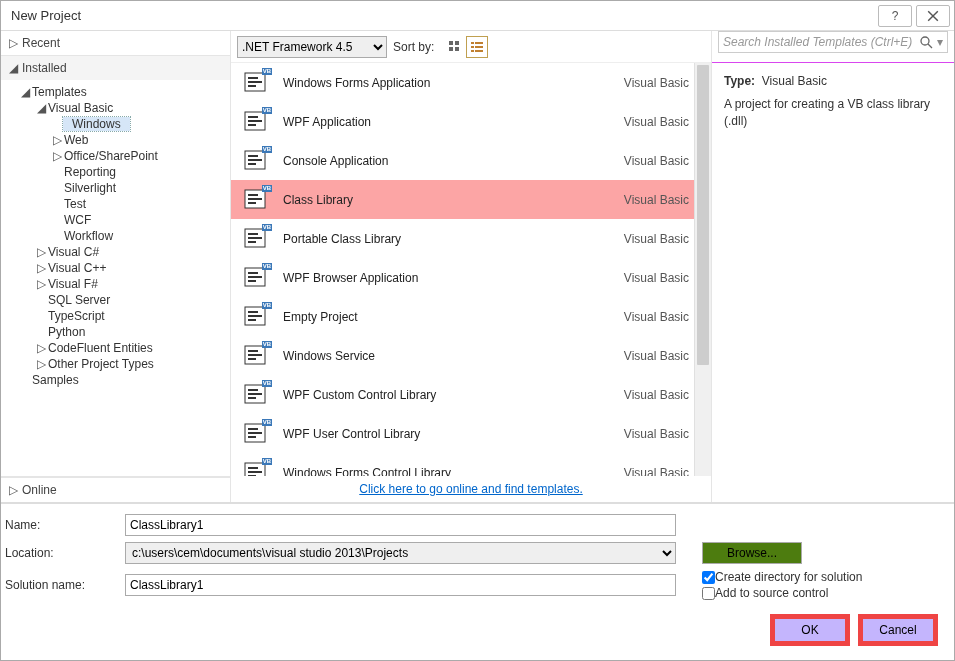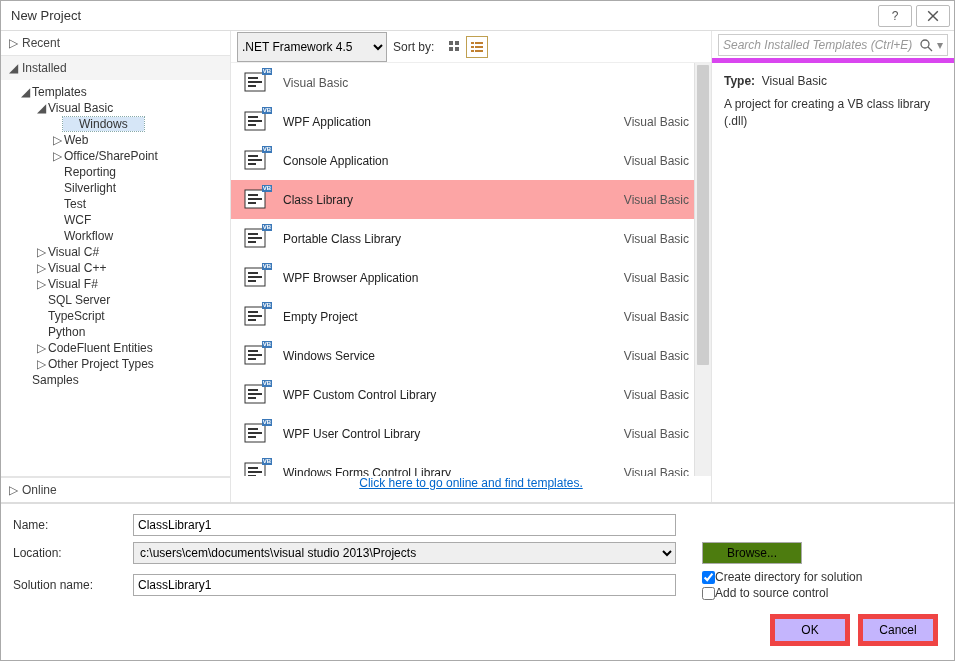--- a/index.html
+++ b/index.html
@@ -15,56 +15,56 @@
   .left-section { border-bottom: 1px solid #e5e5e5;}
   .expander { display: flex; align-items: center; padding: 5px 8px; cursor: default; color:#444;}
   .expander .caret { width:10px; display:inline-block; margin-right:2px; color:#555;}
   .expander.section { background:#f4f4f4;}
   .tree { padding: 4px 0 4px 0; }
   .tree-item { display:flex; align-items:center; padding: 1px 0; cursor:default; color:#333;}
   .ti-indent1 { padding-left: 20px;}
   .ti-indent2 { padding-left: 36px;}
   .ti-indent3 { padding-left: 52px;}
   .tree-caret {width:10px; display:inline-block; color:#555;}
-  .tree-item.selected span.lbl { background:#d6e6f7; outline:1px dotted #8aa; padding:0 16px;}
+  .tree-item.selected span.lbl { background:#d6e6f7; outline:1px dotted #8aa; padding:0 9px;}
   .lbl { padding: 0 1px;}
 
   .mid { flex: 1; display:flex; flex-direction:column; border-right:1px solid #e5e5e5; overflow:hidden;}
   .mid-toolbar { height: 32px; border-bottom: 1px solid #eee; display:flex; align-items:center; padding: 0 6px; gap:6px;}
-  select.framework { width: 150px; height:30px; font-size:12px; border:1px solid #aaa;}
+  select.framework { width: 150px; height:22px; font-size:12px; border:1px solid #aaa;}
   .sortlabel { color:#333;}
   select.sortby { width:180px; height:22px; font-size:12px; border:1px solid #aaa;}
   .view-toggle { display:flex; margin-left:4px;}
   .vt-btn { width:22px; height:22px; border:1px solid transparent; display:flex; align-items:center; justify-content:center; cursor:default;}
   .vt-btn.active { border-color:#c0a050; background:#fff;}
   .vt-btn svg { width:14px; height:14px;}
 
   .mid-list { flex:1; overflow:hidden; position:relative;}
   .template-row { display:flex; align-items:center; height:39px; padding:0 12px; cursor:default;}
   .template-row.selected { background:#fca5a5;}
   .template-icon { width:28px; height:28px; margin-right:12px; position:relative;}
   .template-icon svg { width:28px; height:28px;}
   .template-name { flex:1; color:#222; font-size:12px;}
   .template-lang { color:#555; font-size:12px; margin-right:10px;}
-  .mid-footer { height:26px; display:flex; align-items:flex-start; justify-content:center;}
+  .mid-footer { height:26px; display:flex; align-items:center; justify-content:center;}
   .mid-footer a { color:#0066cc; text-decoration:underline; cursor:pointer;}
   .scroll-indicator { position:absolute; right:0; top:0; bottom:0; width:17px; background:#f0f0f0; border-left:1px solid #e0e0e0;}
   .scroll-thumb { position:absolute; left:2px; right:2px; top:2px; height:300px; background:#cdcdcd; border-radius:1px;}
 
   .right { width:242px; display:flex; flex-direction:column;}
-  .right-search { height:32px; border-bottom:5px solid #d946ef; display:flex; align-items:center; padding:0 6px;}
+  .right-search { height:32px; border-bottom:1px solid #d946ef; display:flex; padding:0 6px;}
   .search-wrap { flex:1; height:22px; border:1px solid #ccc; display:flex; align-items:center; padding:0 4px; color:#888;}
   .search-wrap input { flex:1; border:none; outline:none; font-size:12px;}
   .search-wrap input::placeholder { color:#999; font-style:italic;}
   .search-ico { width:14px; height:14px; color:#666;}
   .right-body { padding:10px 12px; color:#333; line-height:1.4;}
   .type-label { font-weight:bold;}
   .desc { margin-top:6px;}
 
-  .form { border-top: 1px solid #ddd; padding: 10px 16px 14px 12px; display:flex; flex-direction:column; gap:6px;}
+  .form { border-top: 1px solid #ddd; padding: 10px 16px 14px 4px; display:flex; flex-direction:column; gap:6px;}
   .form-row { display:flex; align-items:center; gap:10px;}
   .form-label { width: 110px; color:#333;}
   .form-input { flex:1; height:22px; border:1px solid #aaa; padding:0 4px; font-size:12px;}
   .location-wrap { flex:1; display:flex;}
   select.location-combo { flex:1; height:22px; border:1px solid #aaa; font-size:12px; padding:0 2px;}
   .browse-btn { width:100px; height:22px; border:1px solid #aaa; background:#4d7c0f; cursor:default; margin-left:16px;}
   .check-col { display:flex; flex-direction:column; margin-left:16px; gap:2px;}
   .chk { display:flex; align-items:center; font-size:12px; color:#333;}
   .buttons { display:flex; justify-content:flex-end; gap:8px; margin-top:8px;}
   .dlg-btn { width:80px; height:32px; border:5px solid #ef4444; background:#c4b5fd; cursor:default;}
@@ -217,20 +217,21 @@
       </div>
     </div>
     <div class="mid-list" id="template-list">
       <div class="template-row">
           <div class="template-icon"><svg viewBox="0 0 28 28">
               <rect x="2" y="4" width="20" height="18" fill="#fff" stroke="#333" stroke-width="1"></rect>
               <rect x="5" y="8" width="10" height="2" fill="#333"></rect>
               <rect x="5" y="12" width="14" height="2" fill="#333"></rect>
               <rect x="5" y="16" width="8" height="2" fill="#333"></rect>
             </svg><span class="vb-badge">VB</span></div>
+          <div class="template-name">Windows Forms Application</div>
           <div class="template-lang">Visual Basic</div>
         </div>
         <div class="template-row">
           <div class="template-icon"><svg viewBox="0 0 28 28">
               <rect x="2" y="4" width="20" height="18" fill="#fff" stroke="#333" stroke-width="1"></rect>
               <rect x="5" y="8" width="10" height="2" fill="#333"></rect>
               <rect x="5" y="12" width="14" height="2" fill="#333"></rect>
               <rect x="5" y="16" width="8" height="2" fill="#333"></rect>
             </svg><span class="vb-badge">VB</span></div>
           <div class="template-name">WPF Application</div>

